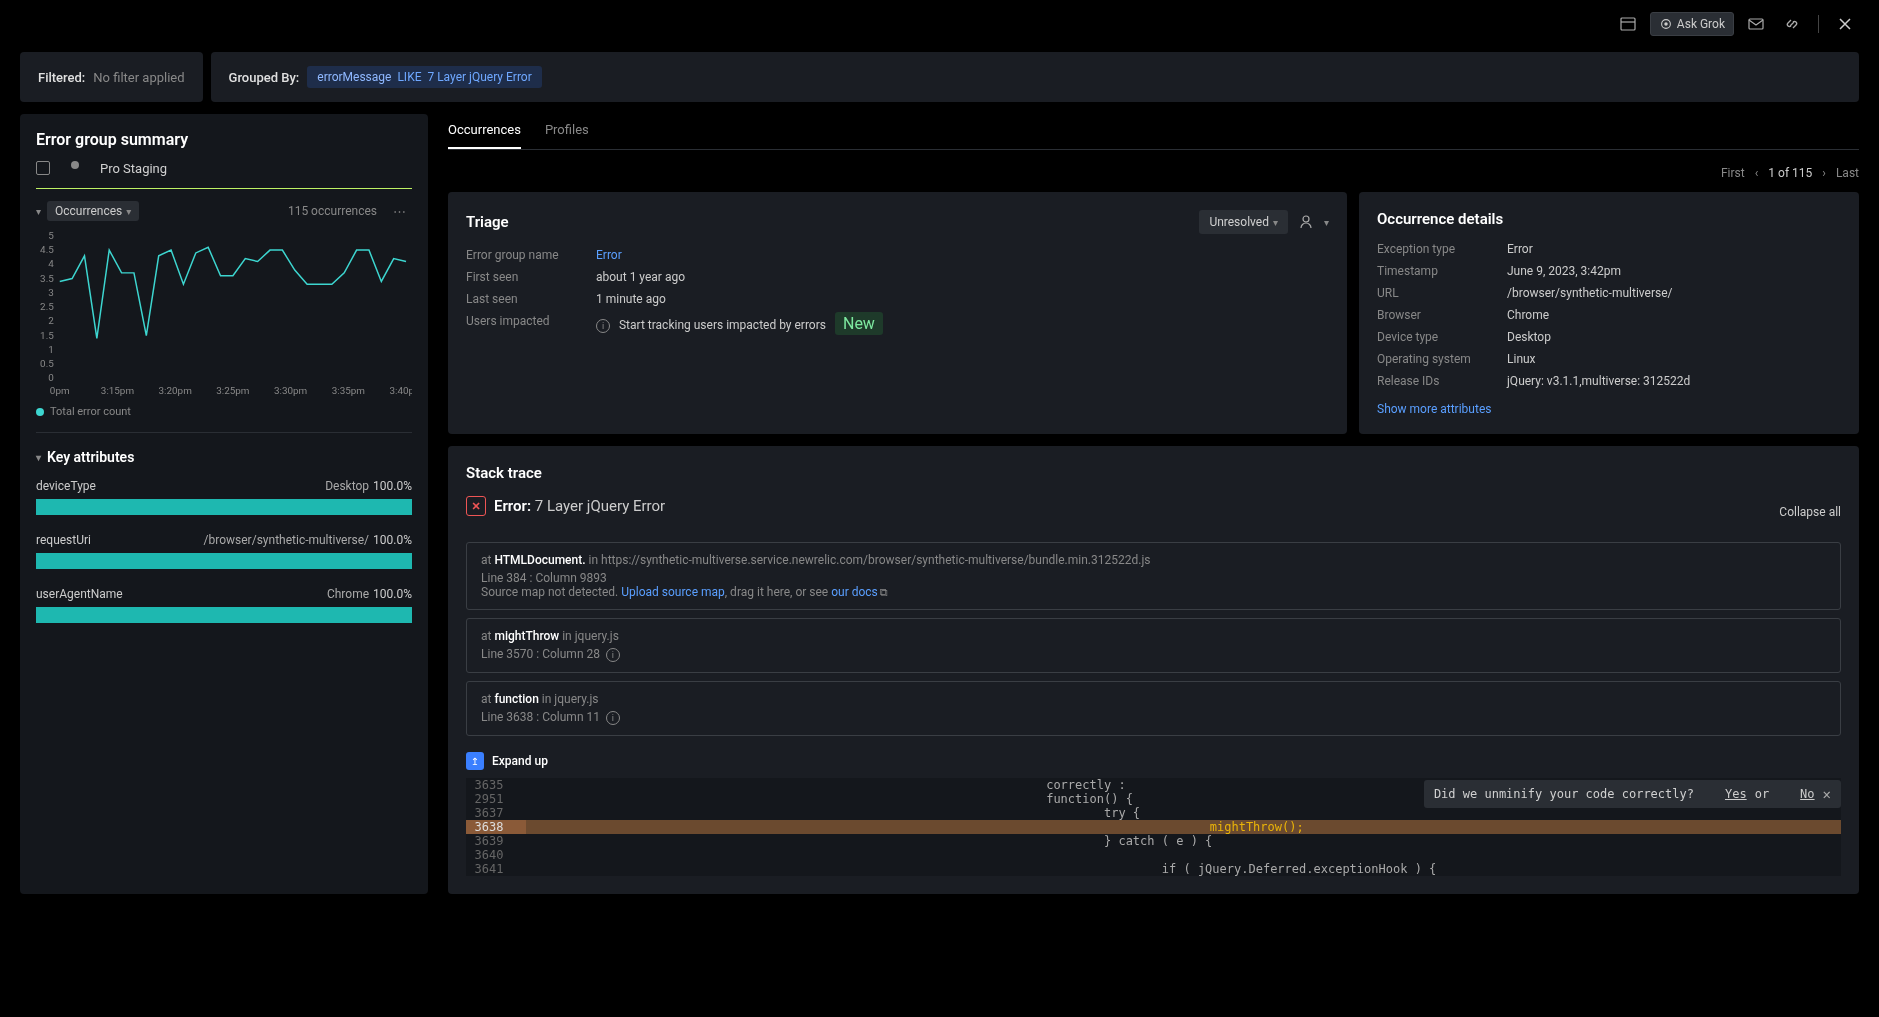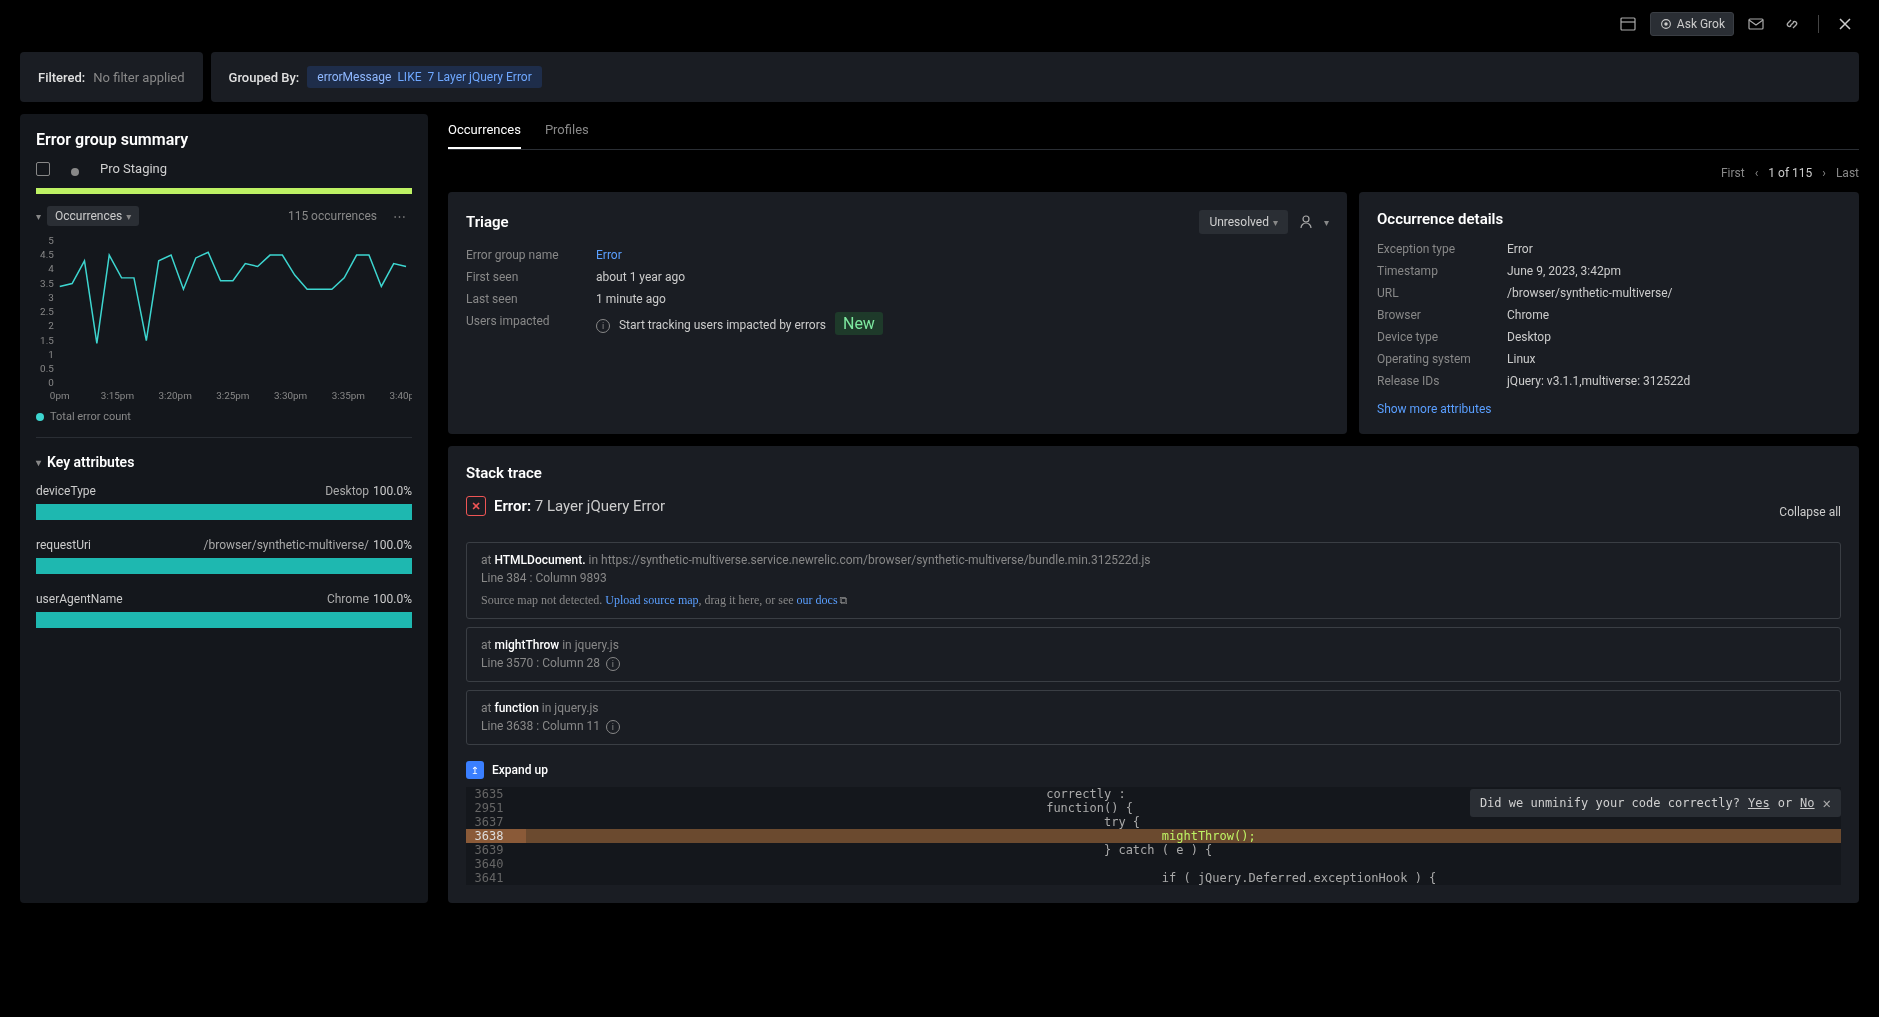--- a/index.html
+++ b/index.html
@@ -85,24 +85,24 @@
   padding: 16px;
 }
 .section-title {
   color: #fff;
   font-size: 16px;
   font-weight: 600;
   margin-bottom: 12px;
 }
 .env-row {
   display: flex;
-  align-items: flex-end;
+  align-items: flex-start;
   gap: 21px;
   padding-bottom: 12px;
-  border-bottom: 6px solid #bef264;
+  border-bottom: 1px solid #bef264;
   margin-bottom: 12px;
   font-size: 13px;
 }
 .env-icon {
   width: 14px;
   height: 14px;
   border: 1px solid #888;
   border-radius: 2px;
 }
 .dot {
@@ -279,21 +279,21 @@
   border-radius: 3px;
   padding: 10px 14px;
   margin-bottom: 8px;
   font-size: 12px;
 }
 .frame-title { color: #ccc; margin-bottom: 4px; }
 .frame-title .at { color: #888; }
 .frame-title .fn { color: #fff; font-weight: 500; }
 .frame-title .in { color: #888; }
 .frame-sub { color: #888; }
-.srcmap { color: #888; margin-top: 8px; font-size: 12px; font-family: Liberation Serif, serif; }
+.srcmap { color: #888; margin-top: 0; font-size: 12px; }
 .srcmap a { color: #5a9fff; text-decoration: none; cursor: pointer; }
 .ext-icon { display: inline-block; margin-left: 2px; font-size: 11px; }
 .expand-up {
   display: flex;
   align-items: center;
   gap: 8px;
   padding: 8px 0;
   font-size: 12px;
 }
 .expand-icon {
@@ -316,34 +316,34 @@
 .code-line.hl { background: #6b4a2f; }
 .line-no {
   width: 60px;
   text-align: center;
   padding-right: 14px;
   color: #666;
   user-select: none;
 }
 .code-line.hl .line-no { background: #8a5a38; color: #ddd; }
 .code-content { flex: 1; color: #aaa; white-space: pre; }
-.code-line.hl .code-content { color: #bef264; }
+.code-line.hl .code-content { color: #eab308; padding-left: 48px; }
 .unminify-toast {
   position: absolute;
   top: 2px;
   right: 0;
   background: #2a2e34;
   padding: 6px 10px;
   font-size: 12px;
   display: flex;
   align-items: center;
   gap: 8px;
   border-radius: 3px;
 }
-.unminify-toast a { color: #ccc; text-decoration: underline; cursor: pointer; }
+.unminify-toast a { color: #ccc; text-decoration: underline; cursor: pointer; margin-left: 23px; }
 .close-x { cursor: pointer; color: #aaa; font-size: 14px; }
 .person-icon {
   width: 20px; height: 20px;
   border-radius: 50%;
   display: flex;
   align-items: center;
   justify-content: center;
   cursor: pointer;
   color: #aaa;
 }

